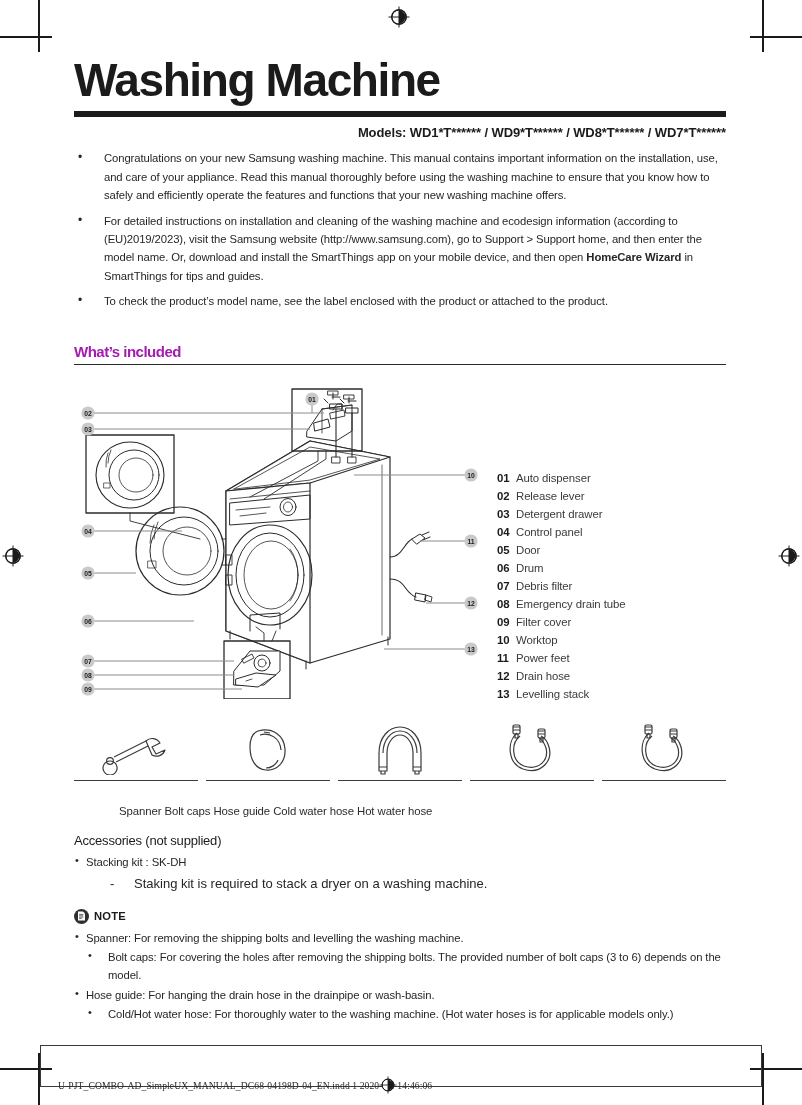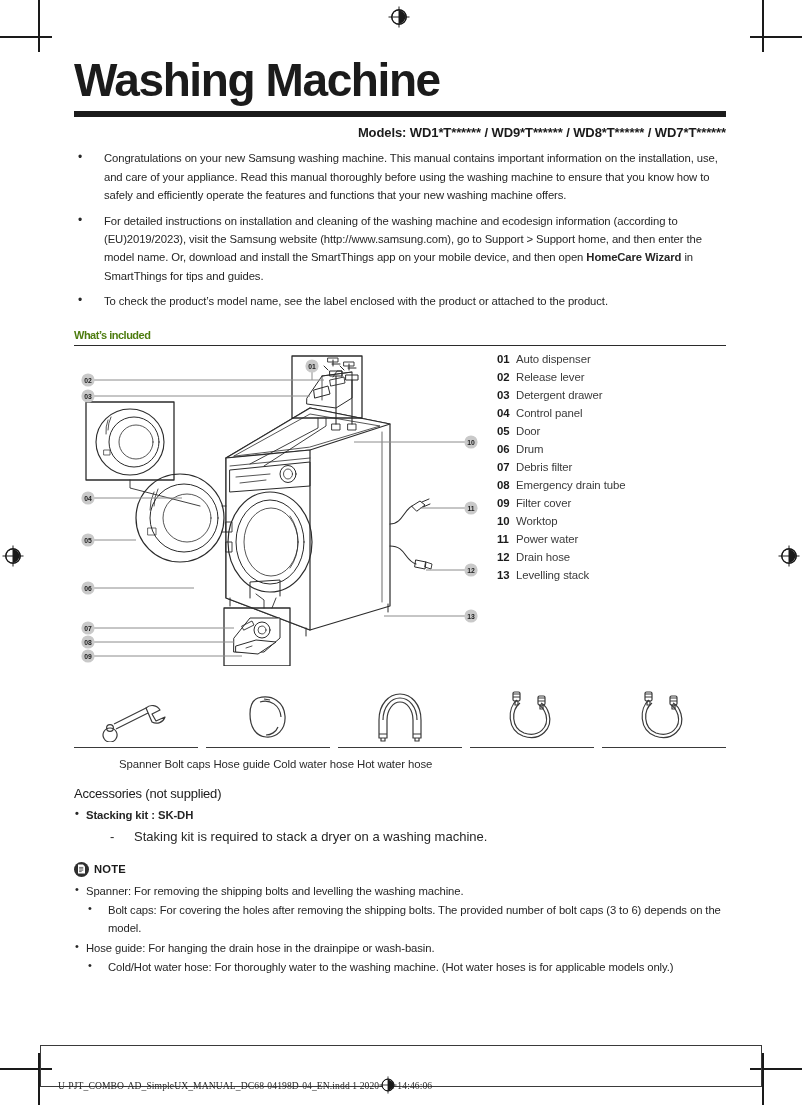--- a/index.html
+++ b/index.html
@@ -63,33 +63,34 @@
     content: "\2022";
     position: absolute;
     left: 4px; top: -1px;
     font-size: 12px;
     color: #262626;
   }
   .bold { font-weight: 700; }
 
   
   .section-h {
-    margin-top: 18px;
-    font-size: 11px;
+    margin-top: 32px;
+    font-size: 15px;
     font-weight: 700;
-    color: #4d7c0f;
+    color: #a21caf;
     letter-spacing: -0.5px;
     padding-bottom: 4px;
   }
   .section-rule { height: 1.4px; background: #2b2b2b; width: 100%; }
 
   
   .dia-wrap {
+    margin-top: 14px;
     display: flex;
-    align-items: flex-start;
+    align-items: flex-end;
   }
   .diagram { width: 405px; flex: 0 0 405px; }
   .legend { margin-left: 18px; padding-top: 4px; flex: 1; }
   .legend-row {
     display: flex;
     font-size: 11.4px;
     line-height: 1.58;
     color: #3a3a3a;
     letter-spacing: -0.1px;
   }
@@ -107,21 +108,21 @@
     gap: 8px;
   }
   .acc-cell {
     flex: 1;
     text-align: center;
   }
   .acc-art { height: 56px; display:flex; align-items:flex-end; justify-content:center; }
   .acc-rule { height: 1.1px; background: #3a3a3a; margin-top: 5px; }
 
   .acc-labels {
-    margin-top: 10px;
+    margin-top: 24px;
     padding-left: 45px;
     font-size: 11.4px;
     color: #2b2b2b;
     letter-spacing: -0.1px;
   }
 
   
   .sub-h {
     margin-top: 16px;
     font-size: 13px;
@@ -130,21 +131,20 @@
     letter-spacing: -0.2px;
   }
   ul.tight { list-style: none; margin-top: 5px; }
   ul.tight > li {
     position: relative;
     padding-left: 12px;
     font-size: 11.3px;
     line-height: 1.6;
     color: #262626;
     letter-spacing: -0.1px;
-    font-weight: bold;
   }
   ul.tight > li::before {
     content: "\2022";
     position: absolute; left: 1px; top: -1px;
     font-size: 11px;
   }
   ul.dash { list-style: none; margin-top: 3px; padding-left: 34px; }
   ul.dash > li {
     position: relative;
     padding-left: 26px;
@@ -473,21 +473,21 @@
           <div class="legend-row">
             <span class="legend-num">09</span>
             <span>Filter cover</span>
           </div>
           <div class="legend-row">
             <span class="legend-num">10</span>
             <span>Worktop</span>
           </div>
           <div class="legend-row">
             <span class="legend-num">11</span>
-            <span>Power water</span>
+            <span>Power feet</span>
           </div>
           <div class="legend-row">
             <span class="legend-num">12</span>
             <span>Drain hose</span>
           </div>
           <div class="legend-row">
             <span class="legend-num">13</span>
             <span>Levelling stack</span>
           </div>
         </div>

